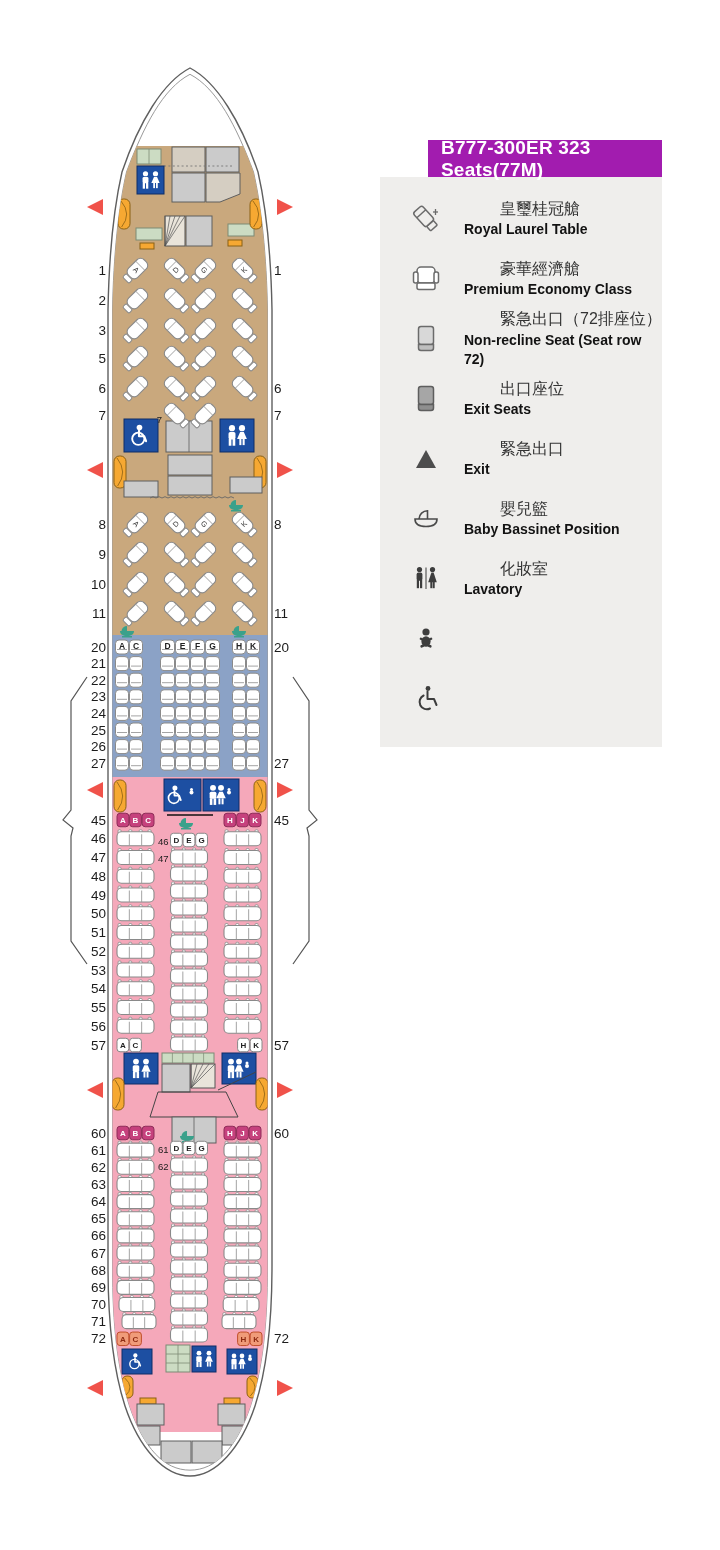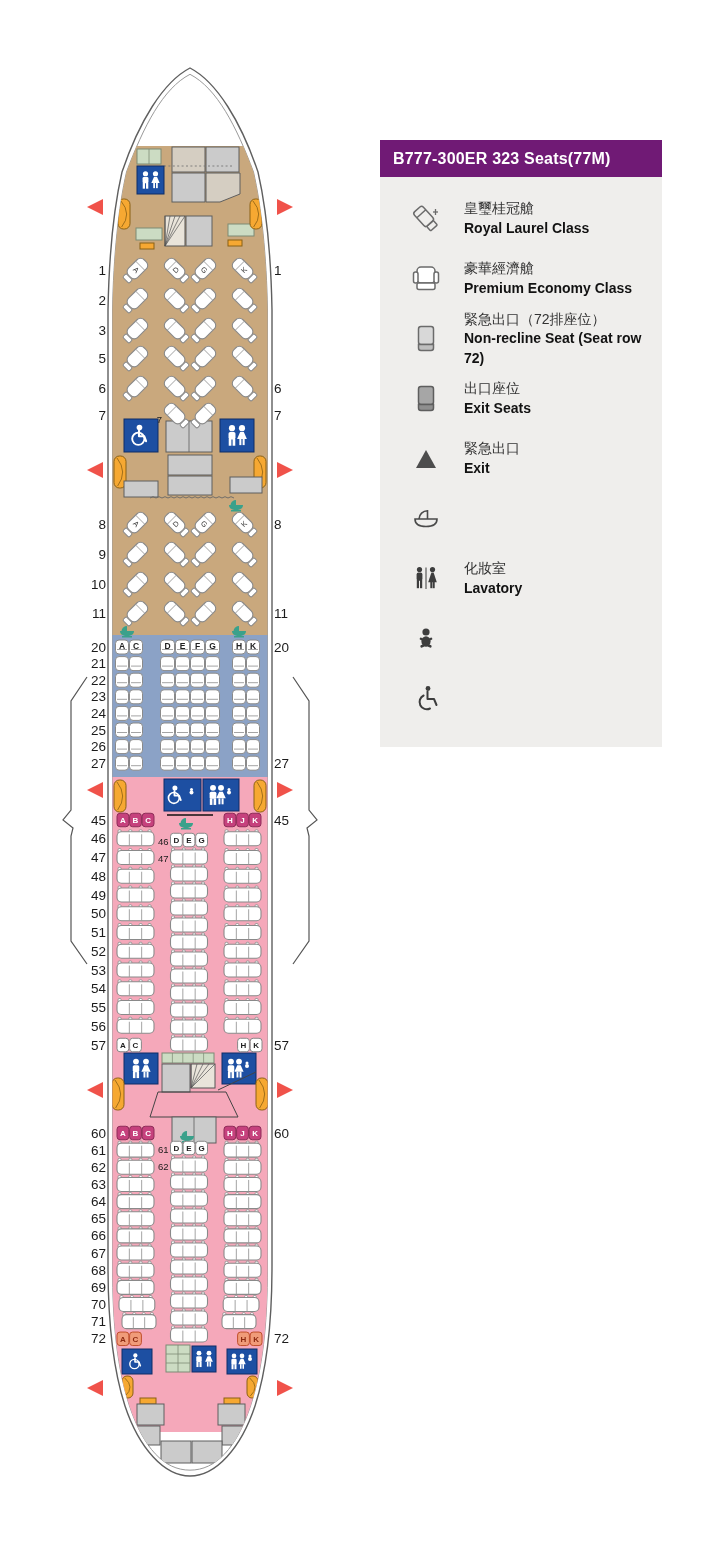--- a/index.html
+++ b/index.html
@@ -1,25 +1,25 @@
 <!DOCTYPE html>
 <html><head>
 <meta charset="utf-8">
 <style>
   html,body{margin:0;padding:0;background:#ffffff;}
   body{width:720px;height:1550px;position:relative;font-family:"Liberation Sans",sans-serif;overflow:hidden;}
   #plane-svg{position:absolute;left:0;top:0;}
   .legend{position:absolute;left:380px;top:140px;width:282px;}
-  .legend-header{background:#701a75;color:#fff;height:37px;display:flex;align-items:center;
-    padding-left:13px;font-size:16px;font-weight:bold;letter-spacing:.2px;}
+  .legend-header{background:#a21caf;color:#fff;height:37px;display:flex;align-items:center;
+    padding-left:13px;font-size:19px;font-weight:bold;letter-spacing:.2px;margin-left:48px;}
   .legend-body{background:#efeeec;padding:12px 0 18px 0;}
   .legend-item{display:flex;align-items:center;height:60px;}
   .legend-icon{width:36px;margin-left:28px;margin-right:20px;display:flex;justify-content:center;align-items:center;flex:none;}
   .legend-text{line-height:1.4;}
-  .legend-zh{font-size:14px;color:#333;}
+  .legend-zh{font-size:16px;color:#333;margin-left:36px;}
   .legend-en{font-size:14px;font-weight:bold;color:#121212;}
   svg text{font-family:"Liberation Sans",sans-serif;}
 </style>
 </head>
 <body>
 
 <svg id="plane-svg" width="720" height="1550" viewBox="0 0 720 1550">
     <defs>
       <clipPath id="cabin-clip">
         <path d="M190,74.3 C163,88.3 143.5,126.5 126.5,172
@@ -1500,21 +1500,21 @@
               <rect x="11" y="2" width="12" height="19" rx="2.5"></rect>
               <rect x="12.5" y="21" width="9" height="6" rx="1"></rect>
               <line x1="11" y1="8" x2="23" y2="8"></line>
             </g>
             <line x1="24" y1="8" x2="29" y2="8" stroke="#6b6b6b" stroke-width="1.3"></line>
             <line x1="26.5" y1="5" x2="26.5" y2="11" stroke="#6b6b6b" stroke-width="1.3"></line>
           </svg>
         </span>
     <div class="legend-text">
       <div class="legend-zh">皇璽桂冠艙</div>
-      <div class="legend-en">Royal Laurel Class</div>
+      <div class="legend-en">Royal Laurel Table</div>
     </div>
   </div>
 
   <div class="legend-item">
     <span class="legend-icon">
           <svg width="34" height="30" viewBox="0 0 34 30">
             <g fill="#fff" stroke="#6b6b6b" stroke-width="1.5">
               <rect x="8" y="3" width="18" height="16" rx="4"></rect>
               <rect x="4.5" y="8" width="4.5" height="11" rx="2"></rect>
               <rect x="25" y="8" width="4.5" height="11" rx="2"></rect>
@@ -1573,20 +1573,24 @@
 
   <div class="legend-item">
     <span class="legend-icon">
           <svg width="34" height="30" viewBox="0 0 34 30">
             <g fill="none" stroke="#4a4a4a" stroke-width="1.6">
               <path d="M10 15 A8.5 8.5 0 0 1 18.5 6.8 L18.5 15"></path>
               <path d="M6 15 H28 C28 20 23.5 22.5 17 22.5 C10.5 22.5 6 20 6 15 Z"></path>
             </g>
           </svg>
         </span>
+    <div class="legend-text">
+      <div class="legend-zh">嬰兒籃</div>
+      <div class="legend-en">Baby Bassinet Position</div>
+    </div>
   </div>
 
   <div class="legend-item">
     <span class="legend-icon">
           <svg width="34" height="30" viewBox="0 0 34 30">
             <g fill="#3d3d3d">
               <circle cx="10.5" cy="5.5" r="2.6"></circle>
               <rect x="7.6" y="8.6" width="5.8" height="8.2" rx="1.8"></rect>
               <rect x="7.8" y="16" width="2.2" height="8.2"></rect>
               <rect x="11" y="16" width="2.2" height="8.2"></rect>

